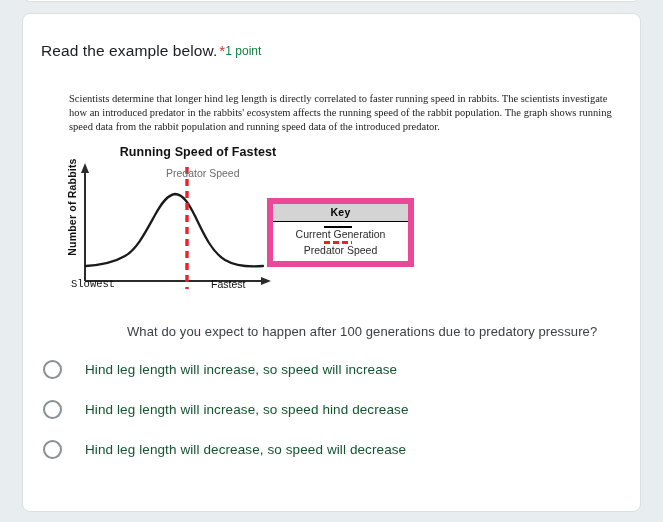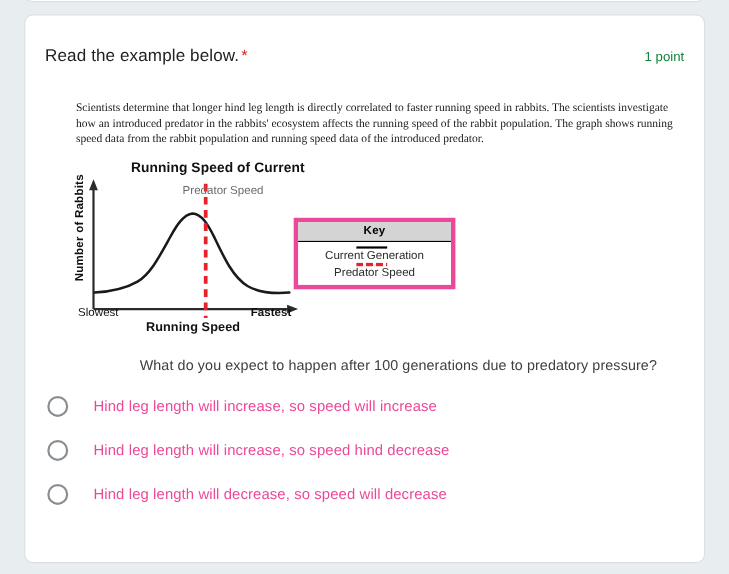--- a/index.html
+++ b/index.html
@@ -32,21 +32,21 @@
     border-radius: 8px;
   }
 
   
   .q-header {
     position: absolute;
     left: 18px; top: 27px;
     right: 18px;
     display: flex;
     align-items: flex-start;
-    justify-content: space-between;
+    justify-content: flex-start;
   }
   .q-title {
     font-size: 15.5px;
     color: #202124;
     line-height: 1.3;
     letter-spacing: .1px;
   }
   .q-required {
     color: #d93025;
     font-size: 15px;
@@ -107,27 +107,27 @@
   }
   .plot-svg {
     position: absolute;
     left: 26px; top: 14px;
   }
   .x-tick-left {
     position: absolute;
     left: 30px; top: 133px;
     font-size: 10.5px;
     color: #111;
+    font-family: Liberation Mono, monospace;
   }
   .x-tick-right {
     position: absolute;
-    left: 187px; top: 133px;
-    font-size: 10.5px;
-    color: #111;
-    font-weight: bold;
+    left: 170px; top: 133px;
+    font-size: 10.5px;
+    color: #111;
   }
   .xaxis-label {
     position: absolute;
     left: 42px; top: 147px;
     width: 185px;
     text-align: center;
     font-size: 11.5px;
     font-weight: bold;
     color: #111;
     letter-spacing: .1px;
@@ -138,21 +138,21 @@
     font-size: 10.5px;
     color: #6b6b6b;
     white-space: nowrap;
   }
 
   
   .key-box {
     position: absolute;
     left: 226px; top: 53px;
     width: 147px;
-    border: 4px solid #ec4899;
+    border: 6px solid #ec4899;
     background: #fff;
   }
   .key-head {
     background: #d4d4d4;
     border-bottom: 1px solid #000;
     text-align: center;
     font-size: 10.5px;
     font-weight: bold;
     color: #000;
     padding: 2px 0 3px;
@@ -212,21 +212,21 @@
     width: 19px; height: 19px;
     border: 2px solid #8a8f94;
     border-radius: 50%;
     flex: 0 0 auto;
     margin-left: 2px;
     background: #fff;
   }
   .option-label {
     margin-left: 23px;
     font-size: 13.5px;
-    color: #ec4899;
+    color: #14532d;
     letter-spacing: .1px;
   }
 </style>
 </head>
 <body>
 
 <div class="prev-card-edge"></div>
 
 <div class="question-card">
 
@@ -236,21 +236,21 @@
     </div>
     <div class="q-points">1 point</div>
   </div>
 
   <div class="stimulus">
 
     <div class="stim-paragraph">Scientists determine that longer hind leg length is directly correlated to faster running speed in rabbits. The scientists investigate how an introduced predator in the rabbits' ecosystem affects the running speed of the rabbit population. The graph shows running speed data from the rabbit population and running speed data of the introduced predator.</div>
 
     <div class="figure">
 
-      <div class="chart-title">Running Speed of Current</div>
+      <div class="chart-title">Running Speed of Fastest</div>
 
       <div class="yaxis-label">Number of Rabbits</div>
 
       <svg class="plot-svg" width="215" height="135" viewBox="0 0 215 135">
 
         <line x1="18" y1="122" x2="18" y2="12" stroke="#2b2b2b" stroke-width="2"></line>
         <polygon points="18,4 14,14 22,14" fill="#2b2b2b"></polygon>
 
         <line x1="18" y1="122" x2="196" y2="122" stroke="#2b2b2b" stroke-width="2"></line>
         <polygon points="204,122 194,118 194,126" fill="#2b2b2b"></polygon>
@@ -258,21 +258,20 @@
         <path d="M19,107 C34,106 46,104 58,97 C70,90 78,74 88,56 C94,45 100,36 108,35
                  C116,35 122,45 128,57 C137,76 145,93 158,101 C170,108 184,108 196,107" fill="none" stroke="#1a1a1a" stroke-width="2.3" stroke-linecap="round"></path>
 
         <line x1="120" y1="8" x2="120" y2="130" stroke="#e8212b" stroke-width="3.4" stroke-dasharray="7,5"></line>
       </svg>
 
       <div class="predator-annotation">Predator Speed</div>
 
       <div class="x-tick-left">Slowest</div>
       <div class="x-tick-right">Fastest</div>
-      <div class="xaxis-label">Running Speed</div>
 
       <div class="key-box">
         <div class="key-head">Key</div>
         <div class="key-body">
           <div class="key-row">
             <span class="key-swatch">
                 <span class="swatch-solid"></span>
               </span>
             <span class="key-text">Current Generation</span>
           </div>

